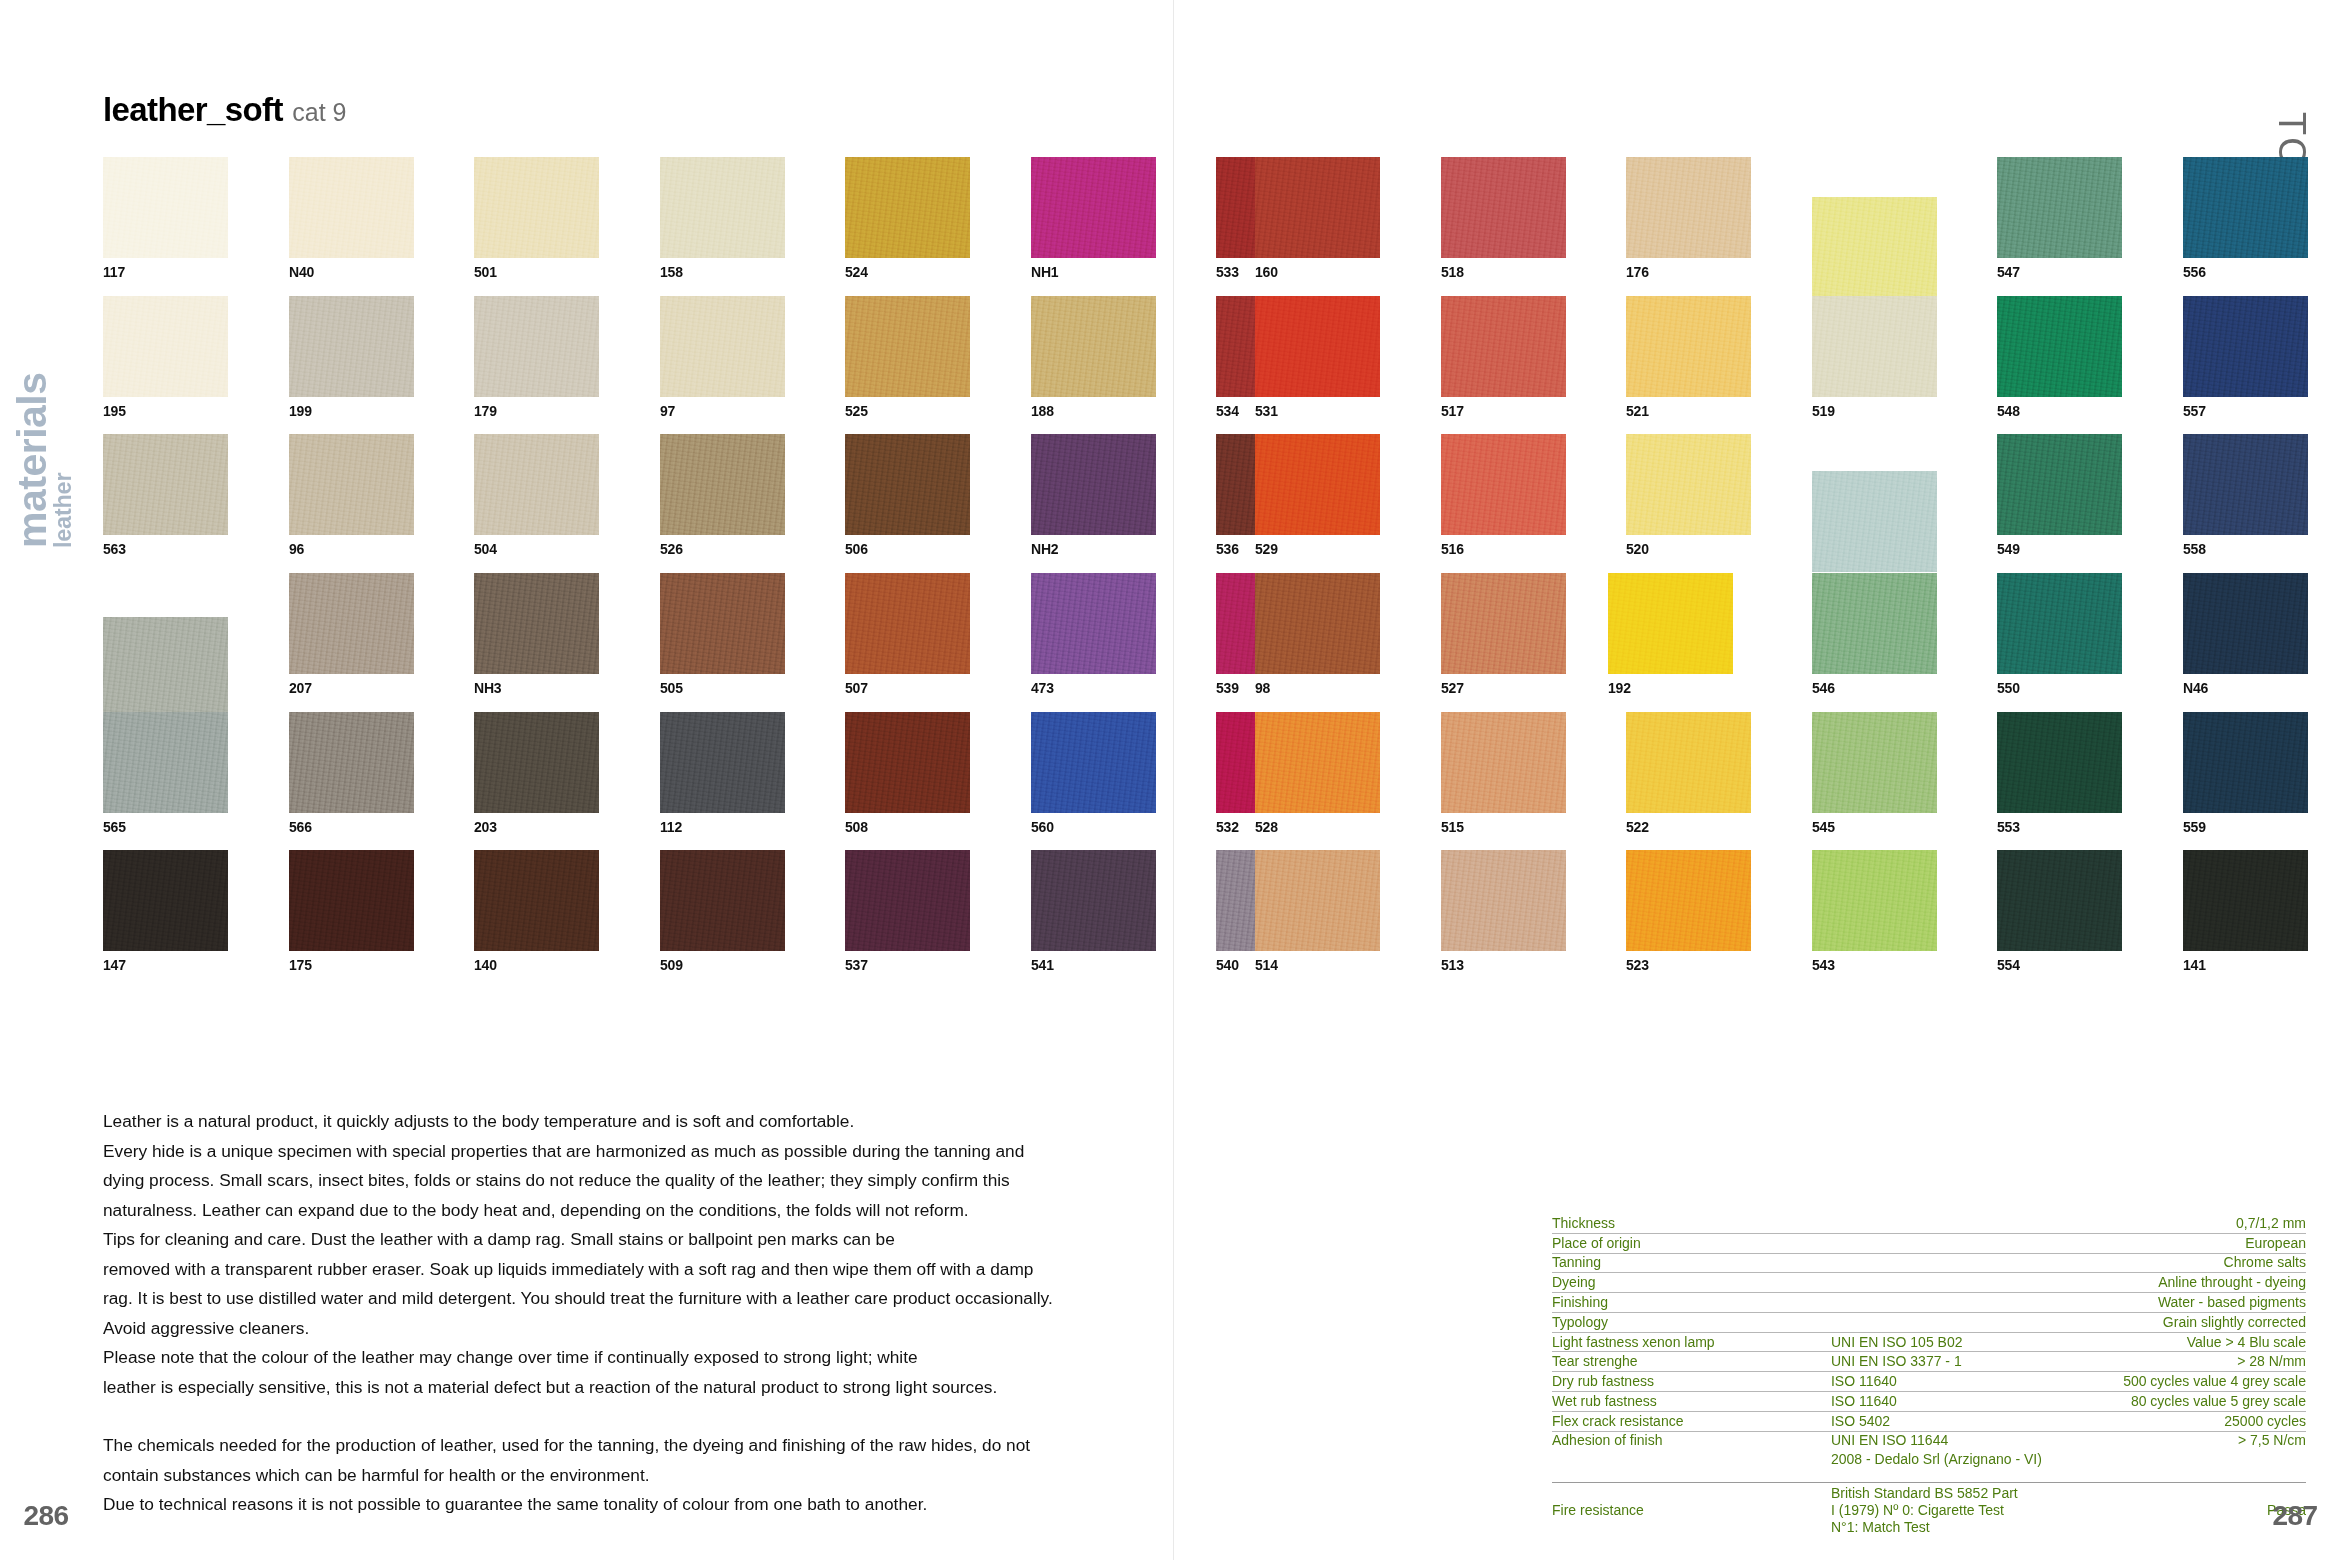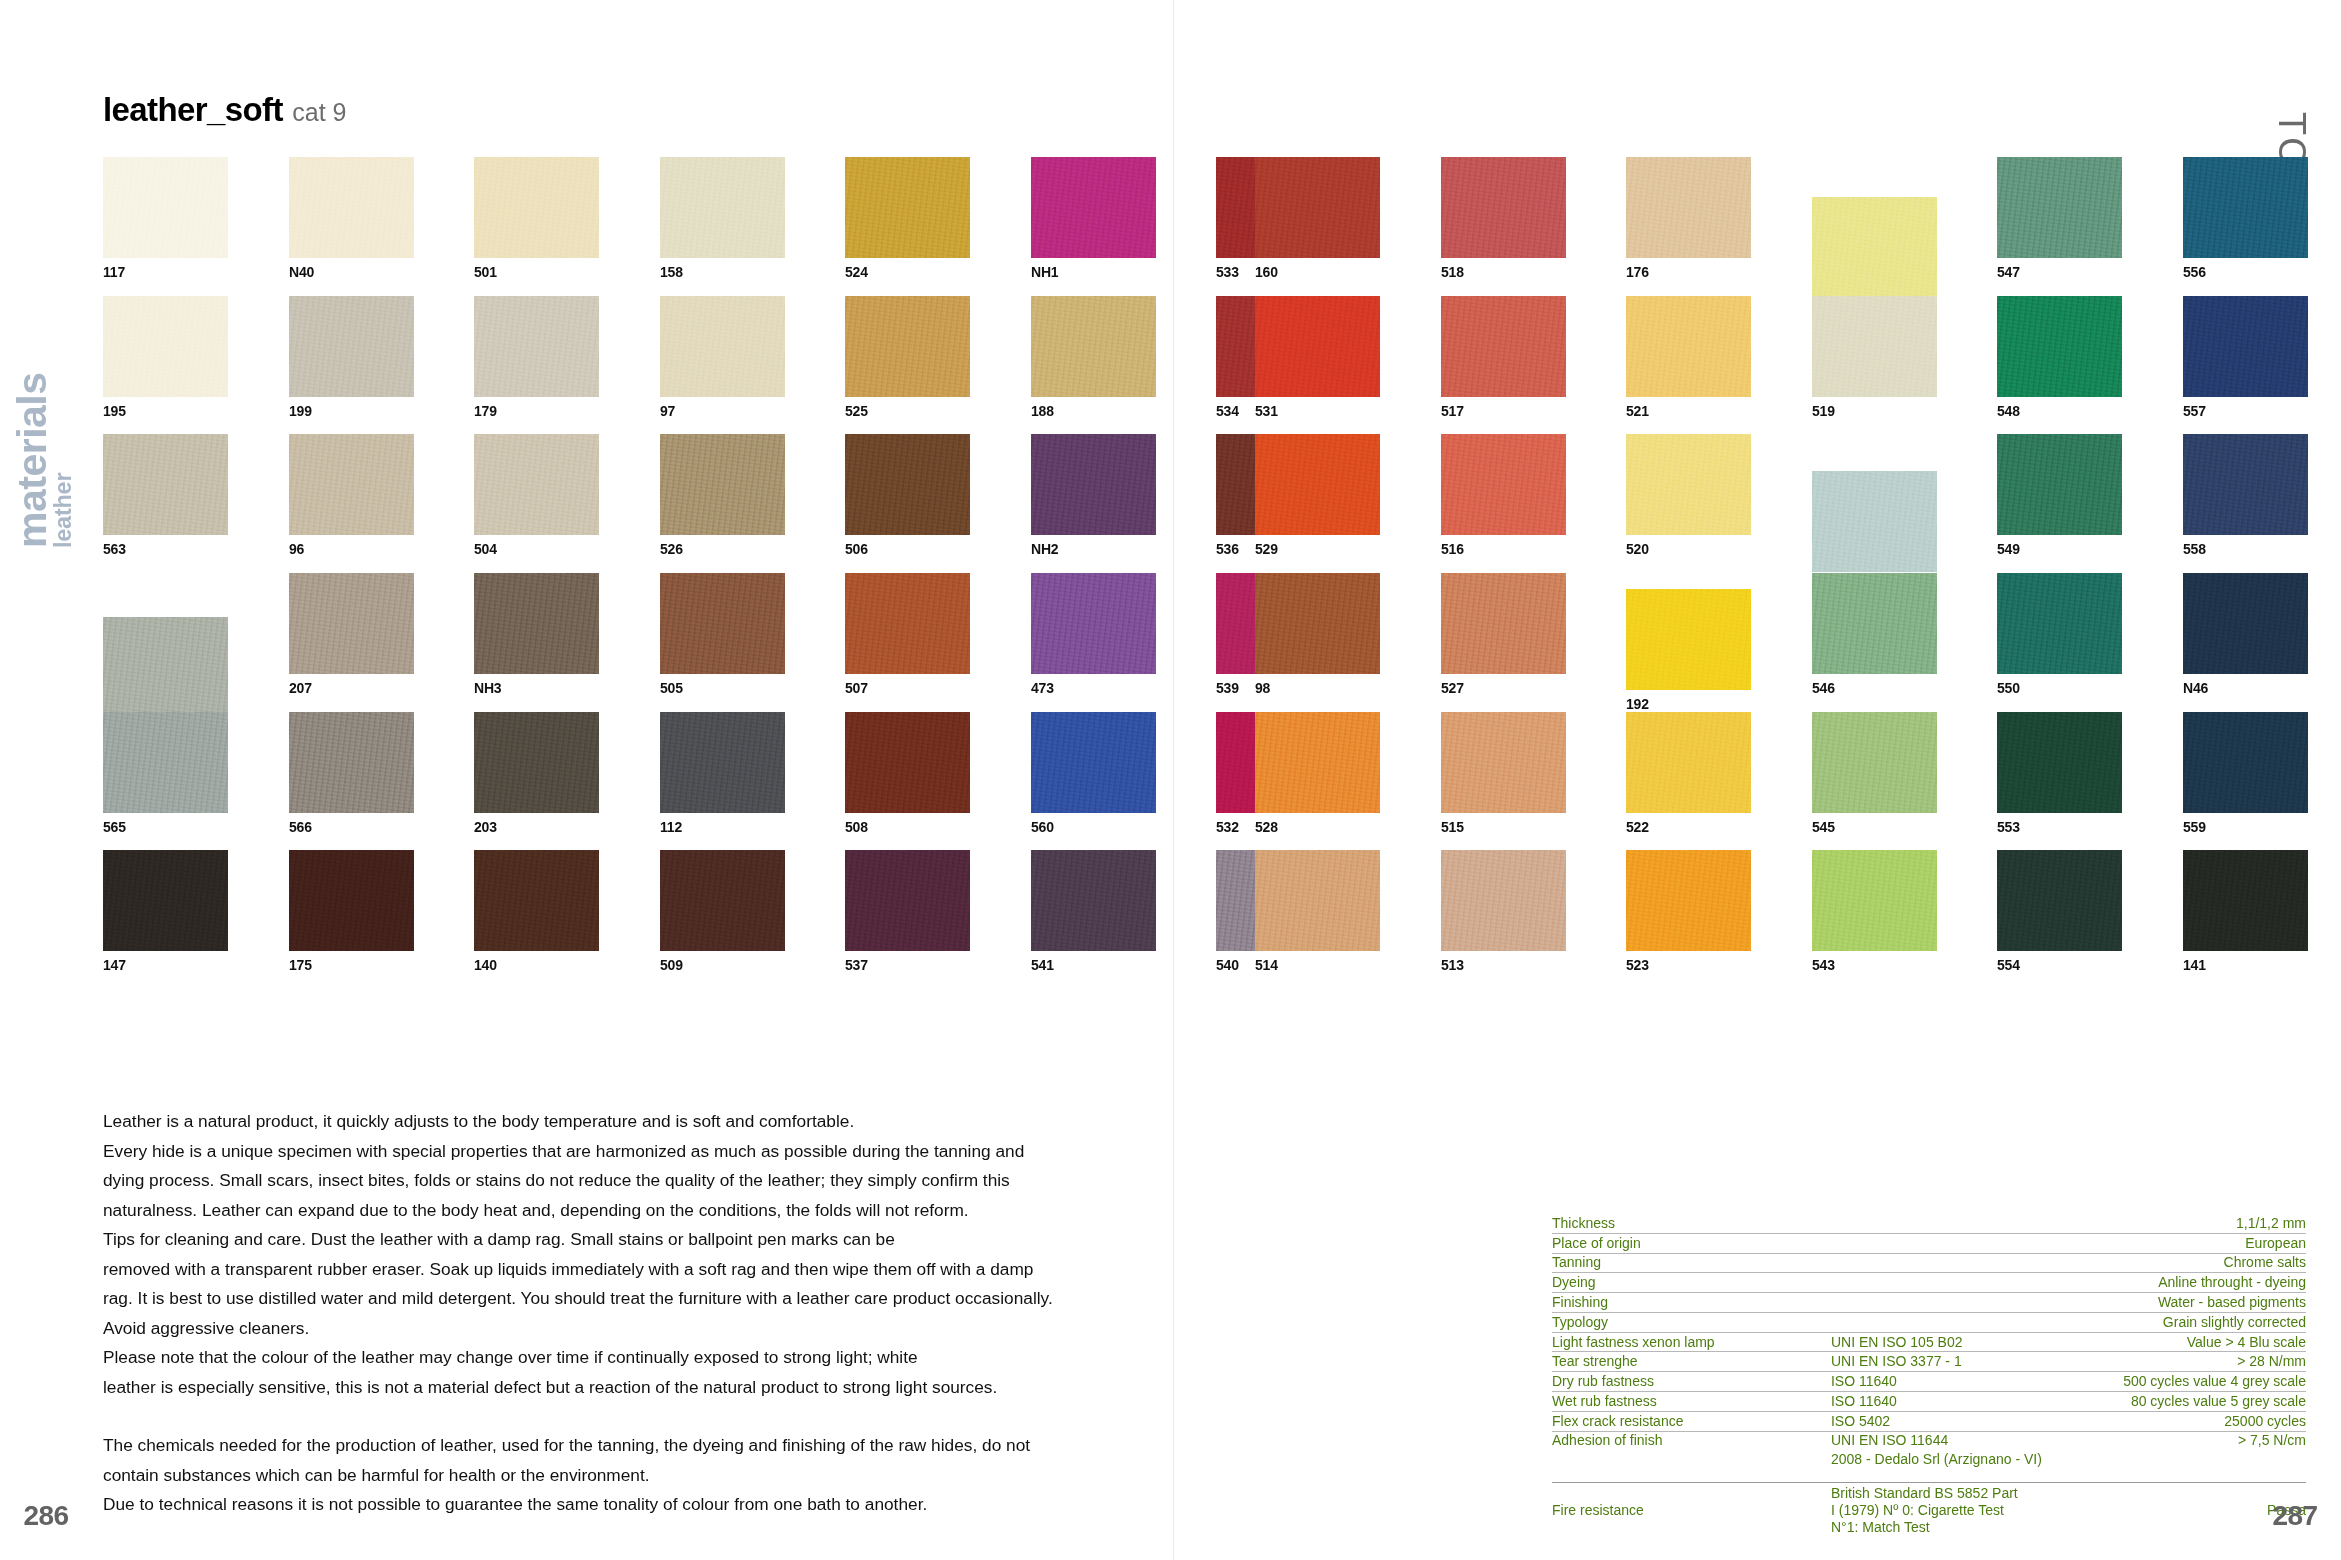--- a/index.html
+++ b/index.html
@@ -475,21 +475,21 @@
         <div class="swatch-label">558</div>
       </div>
       <div class="swatch-cell" style="left: 0px; top: 416px;">
         <div class="swatch" style="background: rgb(156, 83, 48);"></div>
         <div class="swatch-label">98</div>
       </div>
       <div class="swatch-cell" style="left: 186px; top: 416px;">
         <div class="swatch" style="background: rgb(203, 125, 88);"></div>
         <div class="swatch-label">527</div>
       </div>
-      <div class="swatch-cell" style="left: 371px; top: 416px; margin-top: 16px;">
+      <div class="swatch-cell" style="left: 353px; top: 416px;">
         <div class="swatch" style="background: rgb(242, 208, 28);"></div>
         <div class="swatch-label">192</div>
       </div>
       <div class="swatch-cell" style="left: 557px; top: 416px;">
         <div class="swatch" style="background: rgb(127, 174, 130);"></div>
         <div class="swatch-label">546</div>
       </div>
       <div class="swatch-cell" style="left: 742px; top: 416px;">
         <div class="swatch" style="background: rgb(29, 107, 94);"></div>
         <div class="swatch-label">550</div>
@@ -568,21 +568,21 @@
         <p>Due to technical reasons it is not possible to guarantee the same tonality of colour from one bath to another.</p>
       </div>
   </div>
 
   <div class="spec">
     <table id="spec-table">
         <tbody>
           <tr>
             <td class="c-label">Thickness</td>
             <td class="c-norm"></td>
-            <td class="c-value">1,1/1,2 mm</td>
+            <td class="c-value">0,7/1,2 mm</td>
           </tr>
           <tr>
             <td class="c-label">Place of origin</td>
             <td class="c-norm"></td>
             <td class="c-value">European</td>
           </tr>
           <tr>
             <td class="c-label">Tanning</td>
             <td class="c-norm"></td>
             <td class="c-value">Chrome salts</td>

